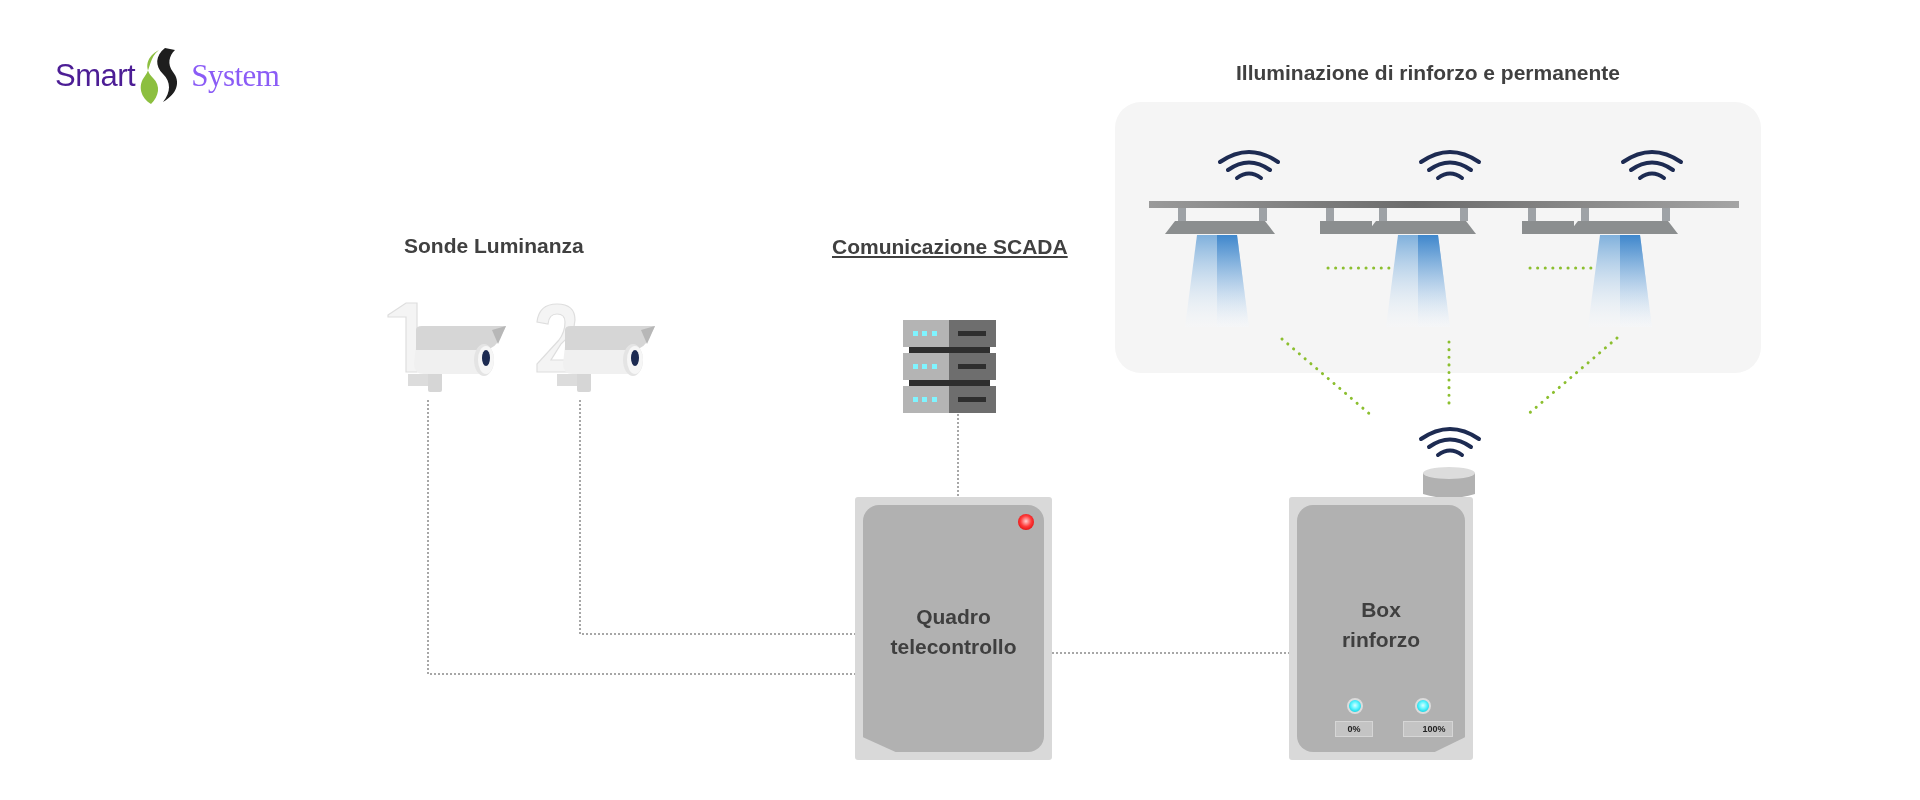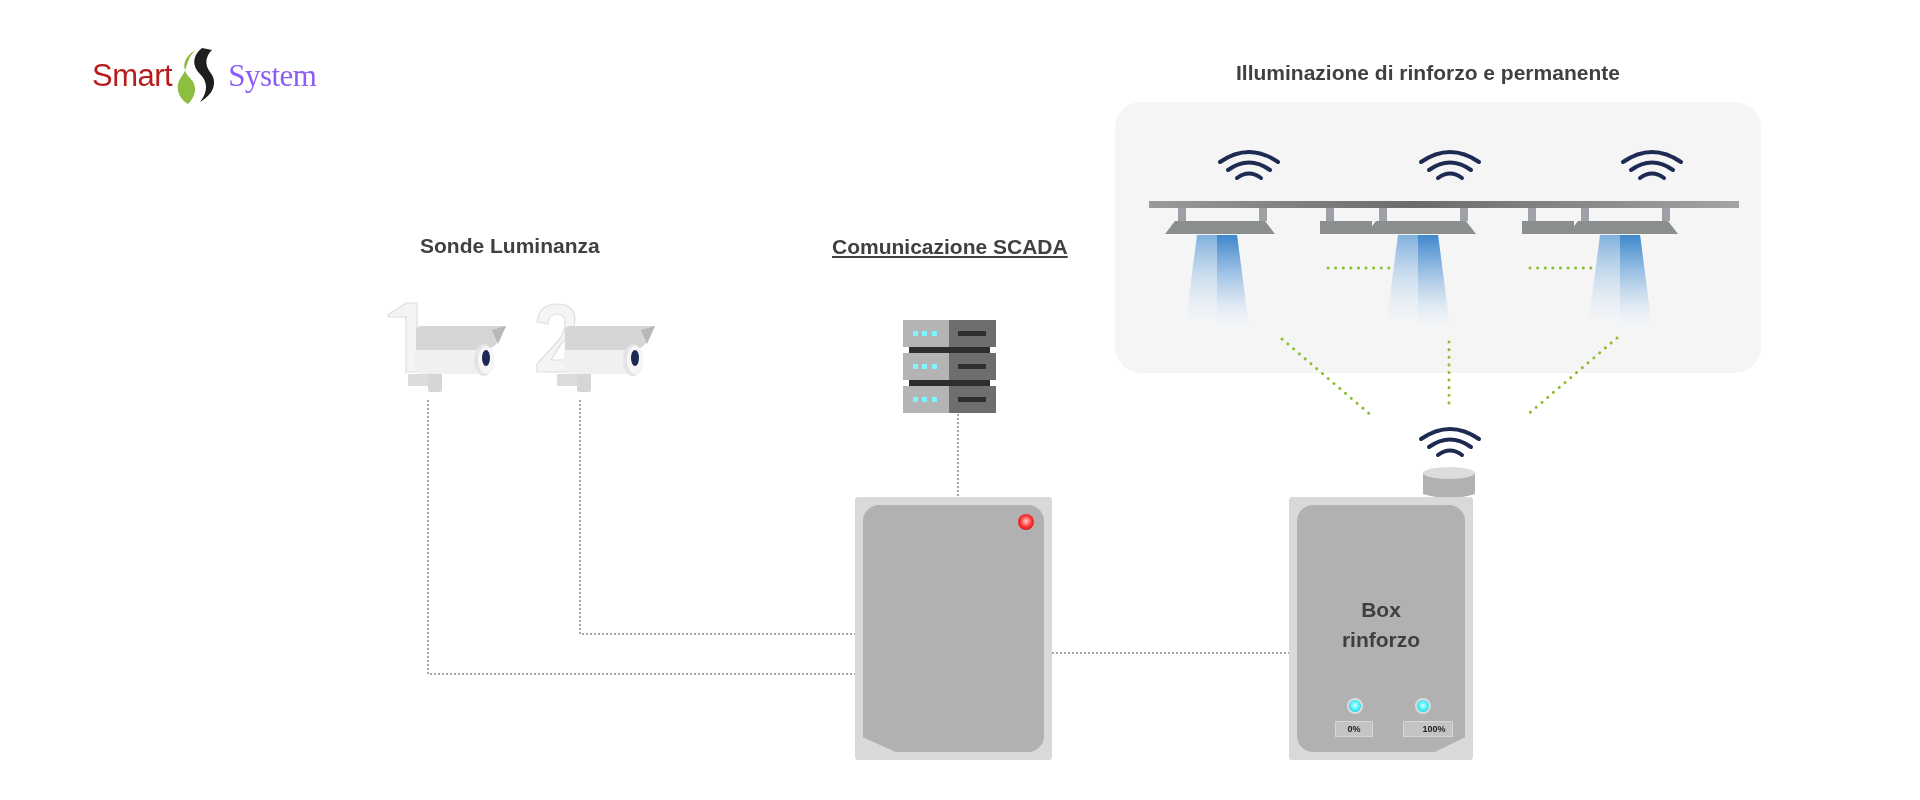--- a/index.html
+++ b/index.html
@@ -2,21 +2,21 @@
 <html><head>
 <meta charset="utf-8">
 <style>
   html, body { margin:0; padding:0; background:#ffffff; }
   body { width:1920px; height:800px; position:relative; overflow:hidden;
          font-family:"Liberation Sans", "DejaVu Sans", sans-serif; }
   .abs { position:absolute; }
   .heading { position:absolute; font-weight:bold; color:#404040; font-size:21px; white-space:nowrap; }
   .logo { position:absolute; left:55px; top:46px; height:60px; display:flex; align-items:center; }
   .logo-word { font-size:31px; letter-spacing:-0.5px; }
-  .logo-smart { color:#b91c1c;margin-left:37px; }
+  .logo-smart { color:#4c1d95; }
   .logo-system { color:#8b5cf6;font-family:Liberation Serif, serif; }
   .panel { position:absolute; left:1115px; top:102px; width:646px; height:271px;
            background:#f5f5f5; border-radius:26px; }
   .box-outer { position:absolute; background:#d9d9d9; border-radius:3px; }
   .box-inner { position:absolute; left:8px; top:8px; right:8px; bottom:8px; background:#b1b1b1;
                border-radius:16px;
                clip-path:polygon(0 0,100% 0,100% 100%,18% 100%,0 94%); }
   .box-inner.right-cut { clip-path:polygon(0 0,100% 0,100% 94%,82% 100%,0 100%); }
   .box-label { position:absolute; left:0; right:0; text-align:center; font-weight:bold;
                color:#3f3f3f; font-size:21px; line-height:30px; }
@@ -35,21 +35,21 @@
 <div class="logo">
   <span class="logo-word logo-smart">Smart</span>
   <svg style="position:relative;width:60px;height:60px;margin:0 -2px" viewBox="0 0 60 60">
     <path d="M26 4 C14 10 10 22 20 32 C28 40 26 50 18 58 C8 52 4 40 12 30 C18 22 16 12 26 4 Z" fill="#8cbf3f"></path>
     <path d="M32 2 C22 10 22 20 30 28 C38 36 38 46 30 56 C44 48 48 36 40 26 C34 18 36 10 42 4 Z" fill="#1e1e1e"></path>
     <path d="M44 8 C38 16 40 22 46 28 C52 36 50 46 42 54 C56 46 58 34 50 24 C46 18 46 12 44 8 Z" fill="#8cbf3f" opacity="0.0"></path>
   </svg>
   <span class="logo-word logo-system">System</span>
 </div>
 
-<div class="heading" style="left:420px;top:234px;text-align:right;">Sonde Luminanza</div>
+<div class="heading" style="left:404px;top:234px;text-align:right;">Sonde Luminanza</div>
 <div class="heading" style="left:832px;top:235px;text-decoration:underline;">Comunicazione SCADA</div>
 <div class="heading" style="left:1236px;top:61px;">Illuminazione di rinforzo e permanente</div>
 
 <div class="panel"></div>
 
 <svg style="left:0;top:0;width:1920px;height:800px;pointer-events:none">
   <g stroke="#8a8a8a" stroke-width="1.5" stroke-dasharray="2 2" fill="none">
     <path d="M428 400 V674 H863"></path>
     <path d="M580 400 V634 H863"></path>
     <path d="M958 414 V505"></path>
@@ -190,20 +190,24 @@
     <rect x="10" y="77" width="5" height="5" fill="#7ff4ff"></rect>
       <rect x="19" y="77" width="5" height="5" fill="#7ff4ff"></rect>
       <rect x="29" y="77" width="5" height="5" fill="#7ff4ff"></rect>
     <rect x="55" y="77" width="28" height="5" fill="#2e2e2e"></rect>
   </g>
 </svg>
 
 <div class="box-outer" style="left:855px;top:497px;width:197px;height:263px;">
   <div class="box-inner"></div>
   <div class="led-red" style="left:163px;top:17px;"></div>
+  <div class="box-label" style="top:105px;">
+    <div>Quadro</div>
+    <div>telecontrollo</div>
+  </div>
 </div>
 
 <svg style="left:1418px;top:425px;width:64px;height:34px" viewBox="0 0 64 34">
   <g stroke="#1d2b52" stroke-width="4" stroke-linecap="round" fill="none">
     <path d="M3 14 Q32 -6 61 14"></path>
       <path d="M11 22 Q32 7 53 22"></path>
       <path d="M20 30 Q32 21 44 30"></path>
   </g>
 </svg>
 <svg style="left:1422px;top:466px;width:54px;height:34px" viewBox="0 0 54 34">

